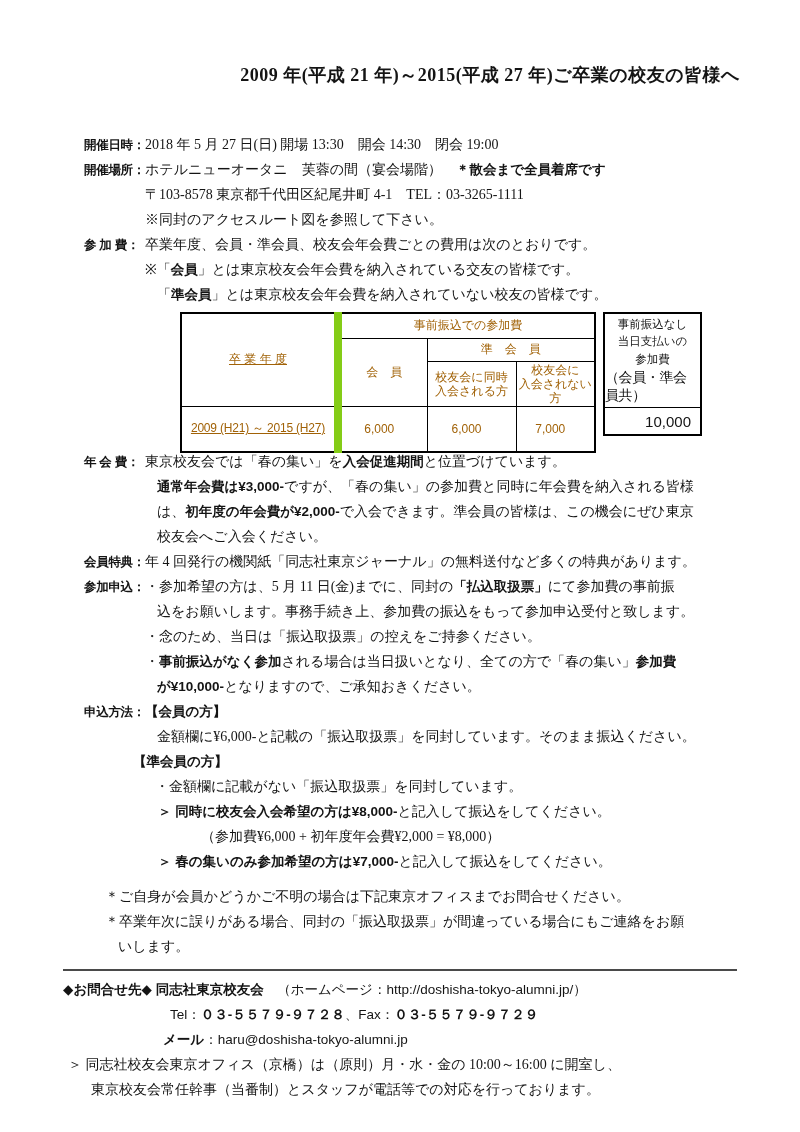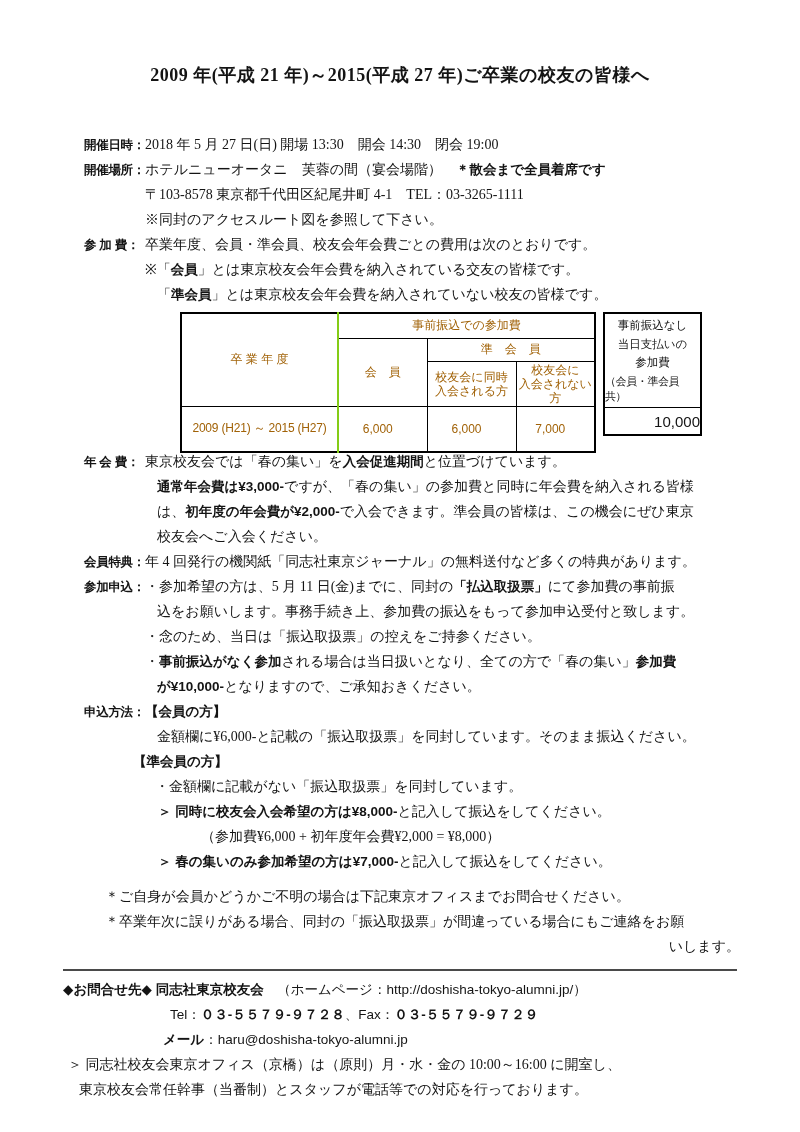--- a/index.html
+++ b/index.html
@@ -4,21 +4,21 @@
 <style>
   html,body { margin:0; padding:0; }
   body {
     width:800px; height:1132px; background:#ffffff; overflow:hidden;
     font-family:"Liberation Serif","DejaVu Serif",serif; color:#141414;
     -webkit-font-smoothing:antialiased;
   }
   .page { box-sizing:border-box; width:800px; height:1132px; padding:62px 60px 0 84px; }
 
   .title {
-    margin:0 0 0 -24px; text-align:center; font-size:18px; font-weight:600;
+    margin:0 0 0 -24px; text-align:right; font-size:18px; font-weight:600;
     letter-spacing:0.5px; line-height:26px; white-space:nowrap;
   }
 
   .section { margin:0; }
   .sec-intro  { margin-top:44px; }
   .fee-wrap   { margin:5px 0 0 96px; }
   .sec-middle { margin-top:13px; }
   .sec-notes  { margin-top:10px; }
   .sec-footer { margin:6px 0 0 -21px; }
 
@@ -33,32 +33,32 @@
   }
   .line.sans, .line.sans .r { font-family:"Liberation Sans","DejaVu Sans",sans-serif; font-size:13.5px; }
 
   
   .fee-wrap { position:relative; width:522px; height:124px;
     font-family:"Liberation Sans","DejaVu Sans",sans-serif; }
   table.fee-main { position:absolute; left:0; top:0; width:414px; height:124px;
     border-collapse:collapse; table-layout:fixed; border:2px solid #000; }
   table.fee-main td { border:1px solid #000; text-align:center; vertical-align:middle;
     padding:0; font-size:12px; color:#a16207; }
-  table.fee-main td.thickR { border-right:2px solid #84cc16; }
+  table.fee-main td.thickR { border-right:8px solid #84cc16;text-decoration:underline; }
   .subhead { font-size:11px; line-height:14px; }
   .feenum { font-size:15px; text-align:left; padding-right:10px !important; }
   .gradcell { font-size:11.5px; letter-spacing:-0.2px; }
 
   .np-box { position:absolute; right:0; top:0; width:99px; height:124px;
     border:2px solid #000; box-sizing:border-box; }
   .np-head { height:92px; border-bottom:1px solid #000; display:flex; flex-direction:column;
     justify-content:space-evenly; align-items:center; font-size:11.5px; padding-top:1px; }
-  .np-l4 { font-size:11px; letter-spacing:-0.4px; }
+  .np-l4 { font-size:14px; letter-spacing:-0.4px; }
   .np-fee { height:27px; display:flex; align-items:center; justify-content:flex-end;
-    font-size:15px; }
+    padding-right:9px; font-size:15px; }
 
   hr.rule { border:none; border-top:2px solid #4a4a4a; margin:10px 0 0 -21px; width:674px; }
 </style>
 </head>
 <body>
 
 <div class="page">
 
   <h1 class="title">2009 年(平成 21 年)～2015(平成 27 年)ご卒業の校友の皆様へ</h1>
 
@@ -134,26 +134,26 @@
       <div class="line" style="margin-left: 49px;"><span class="b">【準会員の方】</span></div>
       <div class="line" style="margin-left: 71px;"><span class="r">・金額欄に記載がない「振込取扱票」を同封しています。</span></div>
       <div class="line" style="margin-left: 74px;"><span class="b">＞ 同時に校友会入会希望の方は¥8,000-</span><span class="r">と記入して振込をしてください。</span></div>
       <div class="line" style="margin-left: 117px;"><span class="r">（参加費¥6,000 + 初年度年会費¥2,000 = ¥8,000）</span></div>
       <div class="line" style="margin-left: 74px;"><span class="b">＞ 春の集いのみ参加希望の方は¥7,000-</span><span class="r">と記入して振込をしてください。</span></div>
     </div>
 
   <div id="sec-notes" class="section sec-notes">
       <div class="line" style="margin-left: 21px;"><span class="r">＊ご自身が会員かどうかご不明の場合は下記東京オフィスまでお問合せください。</span></div>
       <div class="line" style="margin-left: 21px;"><span class="r">＊卒業年次に誤りがある場合、同封の「振込取扱票」が間違っている場合にもご連絡をお願</span></div>
-      <div class="line" style="margin-left: 34px; text-align: right;"><span class="r">いします。</span></div>
+      <div class="line" style="margin-left: 34px;"><span class="r">いします。</span></div>
     </div>
 
   <hr class="rule">
 
   <div id="sec-footer" class="section sec-footer">
       <div class="line sans"><span class="b">◆お問合せ先◆ 同志社東京校友会</span><span class="r">　（ホームページ：http://doshisha-tokyo-alumni.jp/）</span></div>
       <div class="line sans" style="margin-left: 107px;"><span class="r">Tel：</span><span class="b">０３-５５７９-９７２８</span><span class="r">、Fax：</span><span class="b">０３-５５７９-９７２９</span></div>
       <div class="line sans" style="margin-left: 100px;"><span class="b">メール</span><span class="r">：haru@doshisha-tokyo-alumni.jp</span></div>
       <div class="line" style="margin-left: 5px;"><span class="r">＞ 同志社校友会東京オフィス（京橋）は（原則）月・水・金の 10:00～16:00 に開室し、</span></div>
-      <div class="line" style="margin-left: 16px;"><span class="r">東京校友会常任幹事（当番制）とスタッフが電話等での対応を行っております。</span></div>
+      <div class="line" style="margin-left: 28px;"><span class="r">東京校友会常任幹事（当番制）とスタッフが電話等での対応を行っております。</span></div>
     </div>
 
 </div>
 
 </body></html>

